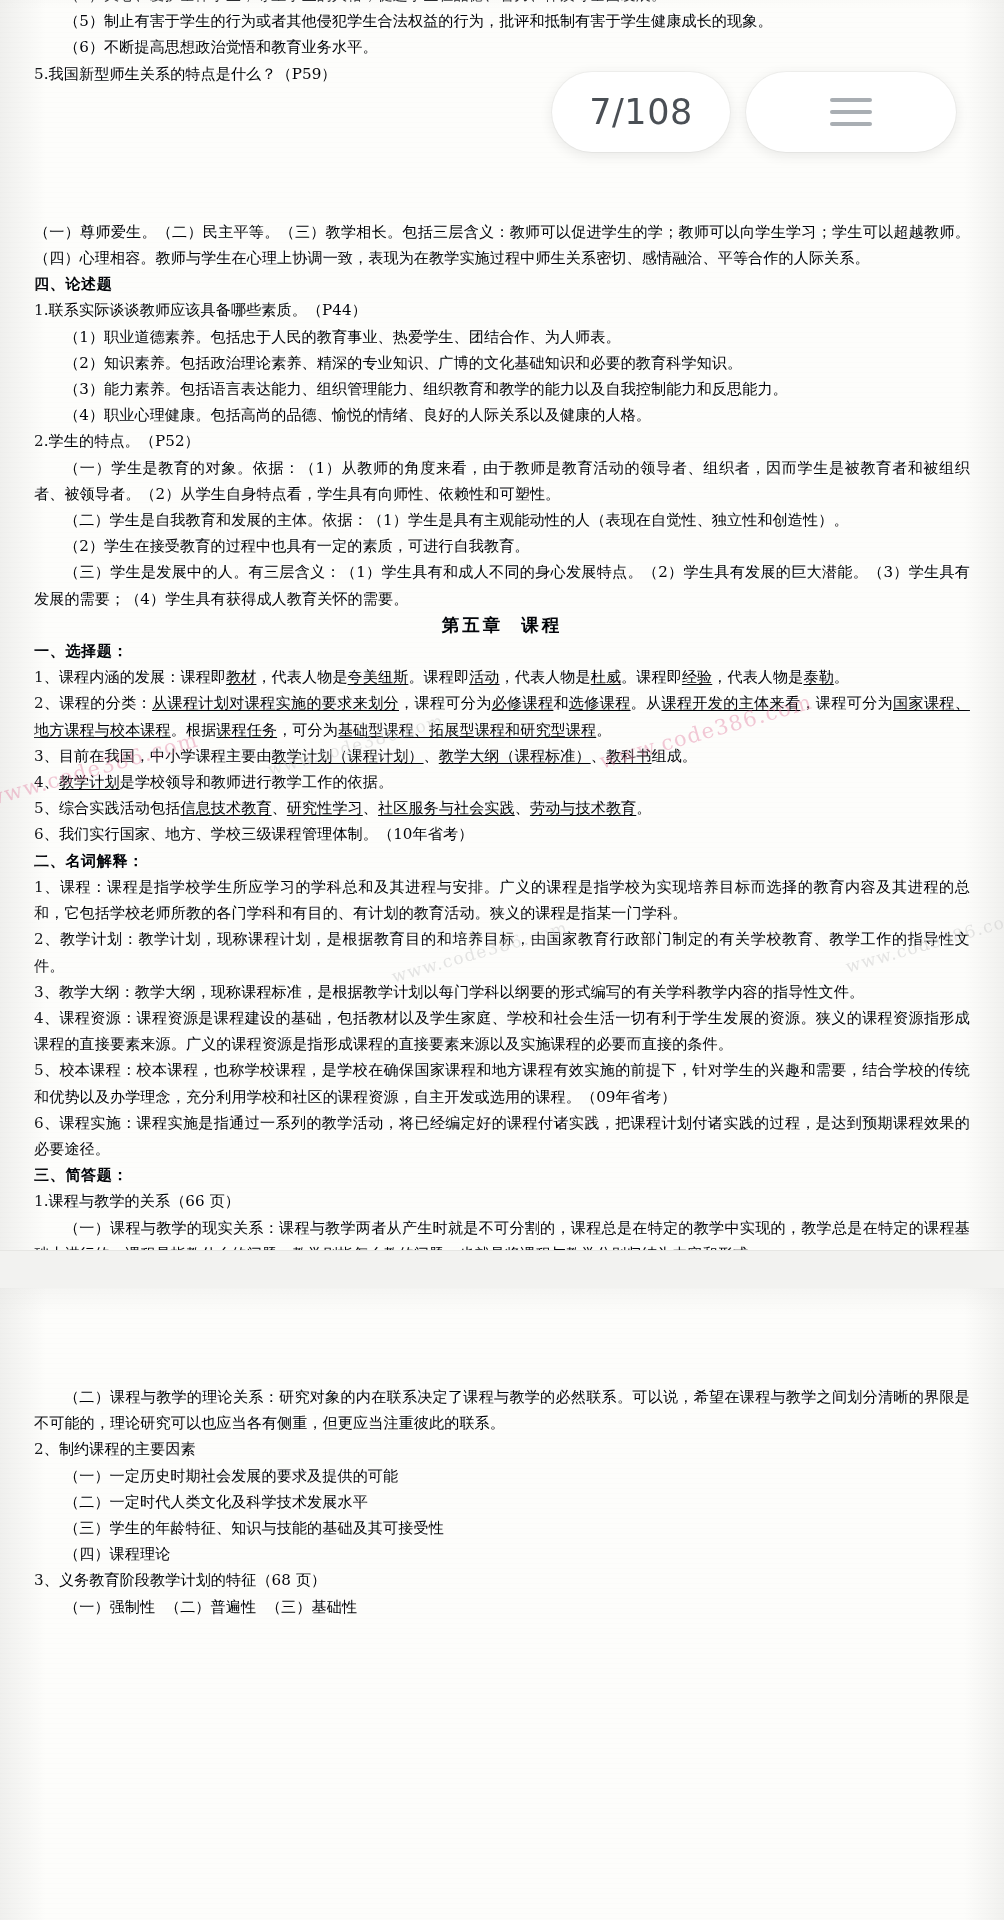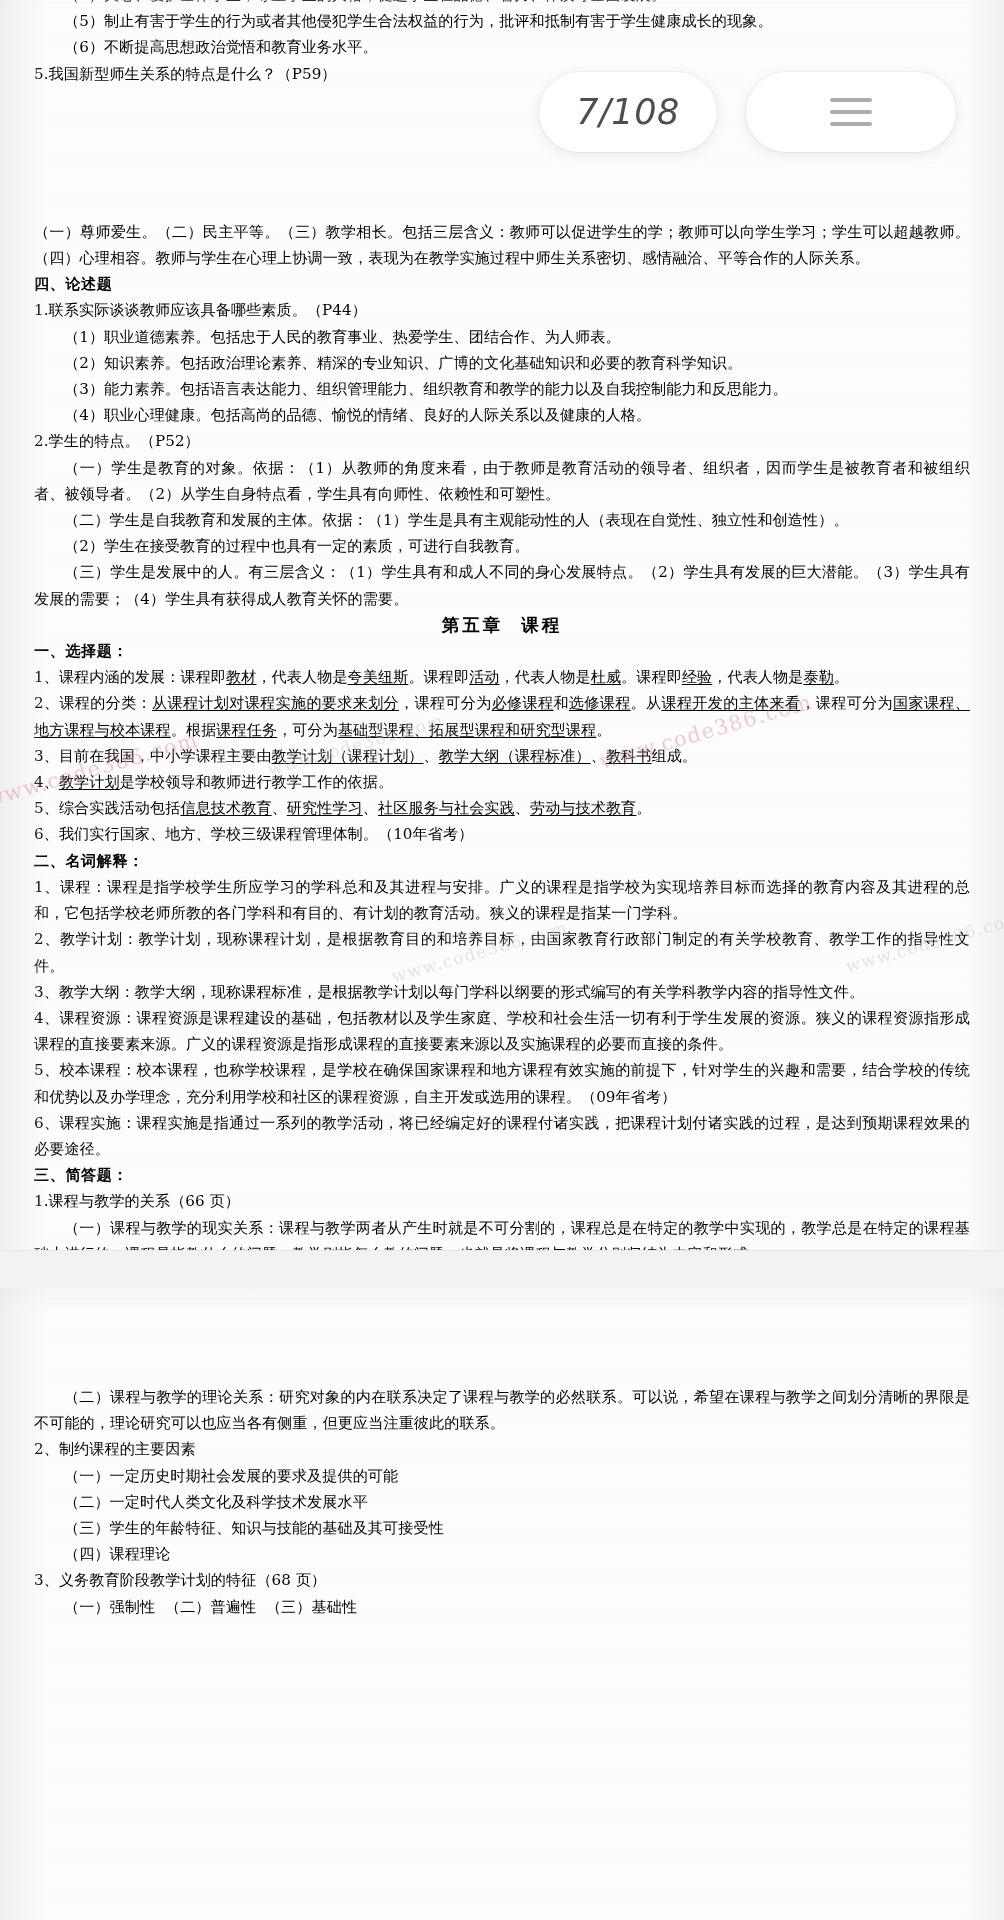--- a/index.html
+++ b/index.html
@@ -115,22 +115,22 @@
     position: absolute;
     z-index: 40;
     background: #ffffff;
     border-radius: 44px;
     box-shadow: 0 3px 14px rgba(0,0,0,.09), 0 0 0 1px rgba(0,0,0,.035);
     display: flex;
     align-items: center;
     justify-content: center;
   }
   #page-pill {
-    left: 539px; top: 72px;
-    width: 178px; height: 80px; font-style: italic;
+    left: 552px; top: 72px;
+    width: 178px; height: 80px;
   }
   #page-indicator {
     font-family: "DejaVu Sans", "Liberation Sans", sans-serif;
     font-size: 35px;
     color: #4a4f55;
     letter-spacing: .5px;
   }
   #menu-pill {
     left: 746px; top: 72px;
     width: 178px; height: 80px;

